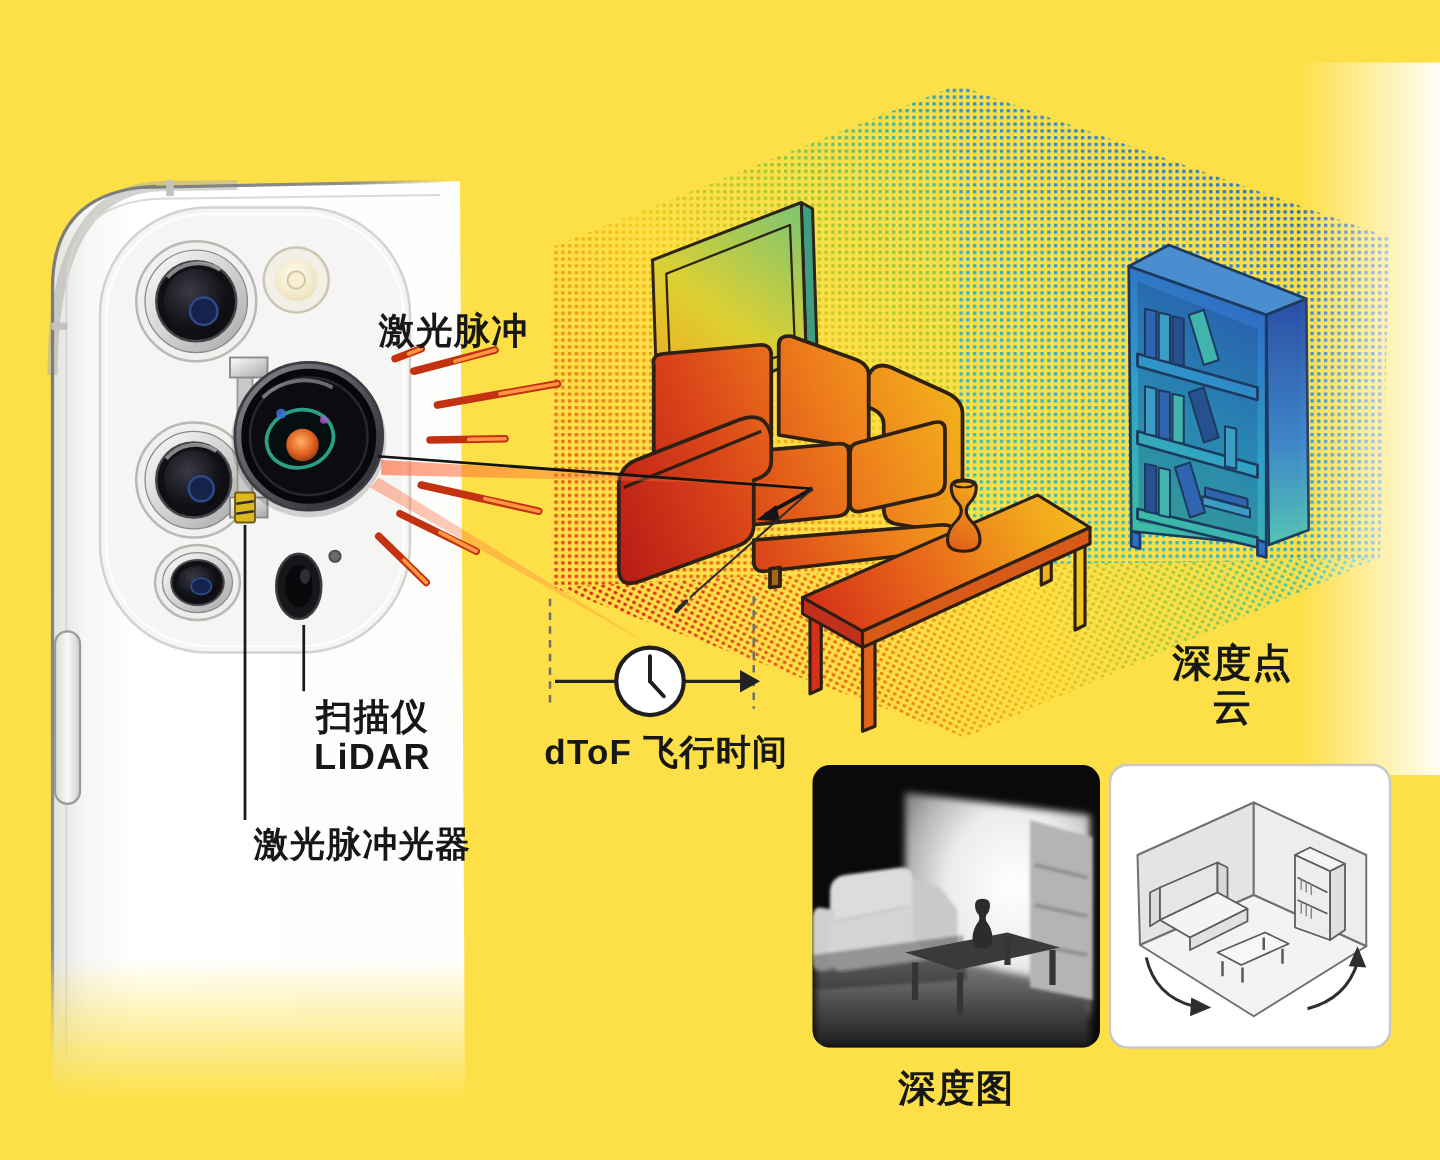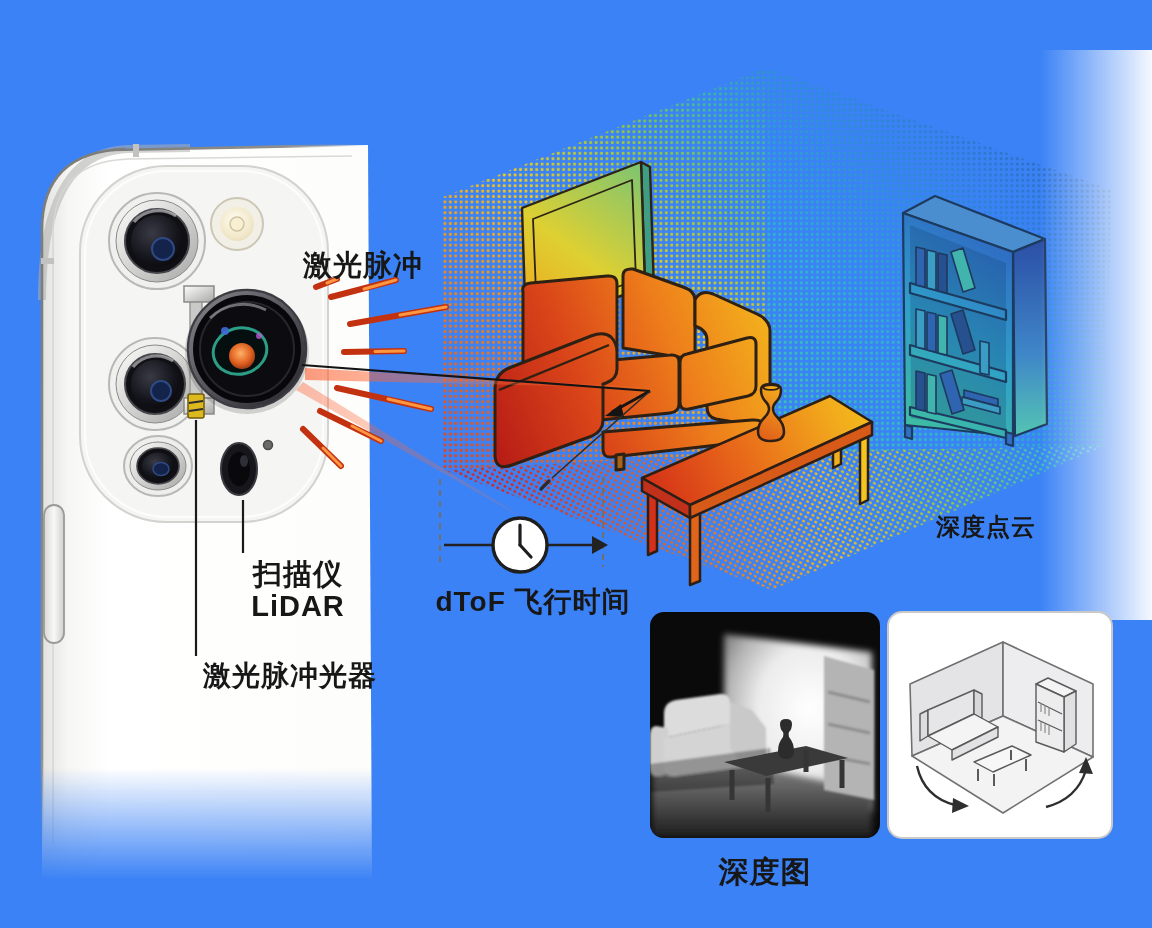--- a/index.html
+++ b/index.html
@@ -1,16 +1,16 @@
 <!DOCTYPE html>
 <html><head>
 <meta charset="utf-8">
 <style>
   html,body{margin:0;padding:0;background:#fff;}
-  .stage{position:relative;width:1152px;height:928px;background:#3b82f6;overflow:hidden;
+  .stage{position:relative;width:1152px;height:928px;background:#fde047;overflow:hidden;
          font-family:"Liberation Sans","DejaVu Sans",sans-serif;}
   .stage svg{position:absolute;left:0;top:0;}
   .lbl{position:absolute;font-weight:700;color:#171717;text-align:center;letter-spacing:1px;line-height:1.12;}
   .lbl .ln{display:block;}
 </style>
 </head>
 <body>
 
 <div class="stage">
 <svg width="1152" height="928" viewBox="0 0 1152 928">
@@ -425,17 +425,17 @@
 
 <div class="lbl" style="left:224px;top:558px;width:148px;font-size:29px;">
   <span class="ln">扫描仪</span>
   <span class="ln">LiDAR</span>
 </div>
 
 <div class="lbl" style="left:200px;top:660px;width:180px;font-size:28px;">激光脉冲光器</div>
 
 <div class="lbl" style="left:426px;top:586px;width:214px;font-size:28px;">dToF 飞行时间</div>
 
-<div class="lbl" style="left:924px;top:514px;width:124px;font-size:24px;">深度点云</div>
+<div class="lbl" style="left:924px;top:514px;width:124px;font-size:31px;">深度点云</div>
 
 <div class="lbl" style="left:650px;top:855px;width:230px;font-size:30px;">深度图</div>
 
 </div>
 
 </body></html>

